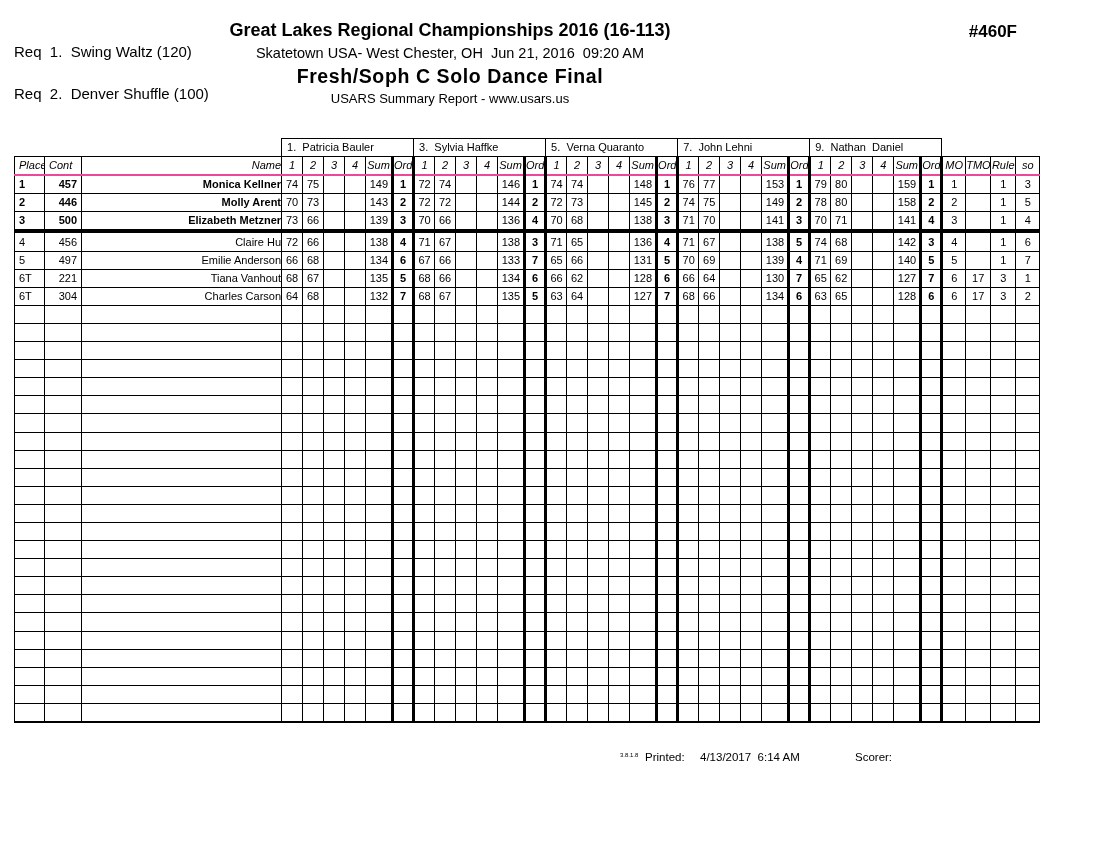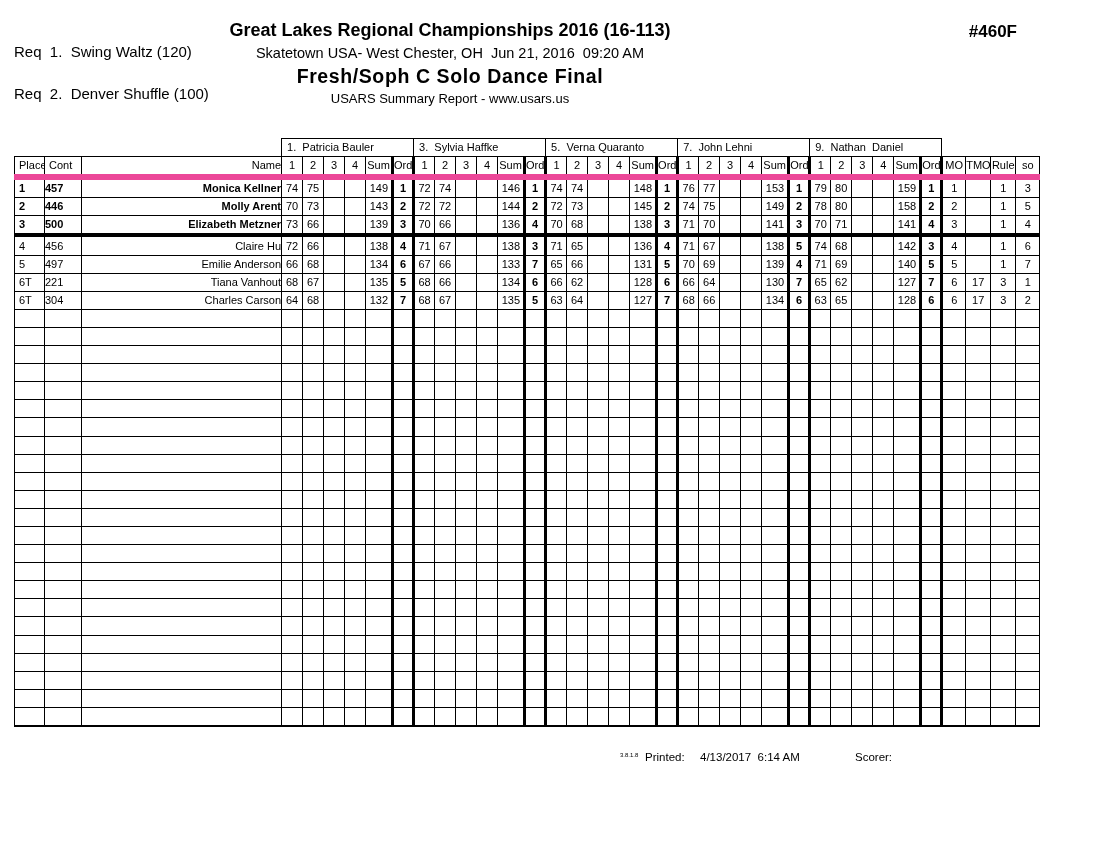--- a/index.html
+++ b/index.html
@@ -18,27 +18,27 @@
   table.results{
     position:absolute;left:14px;top:138px;width:1025px;
     border-collapse:collapse;table-layout:fixed;
   }
   td{
     border:1px solid #000;height:17.1px;line-height:17px;padding:0;
     font-size:11px;overflow:hidden;white-space:pre;vertical-align:middle;
   }
   tr.jrow td.nob{border:none;}
   tr.jrow td.jbox{border:1px solid #000;text-align:left;padding-left:5px;}
-  tr.cols td{border-bottom:6px solid #ec4899;}
+  tr.cols td{border-bottom:2px solid #ec4899;font-style:italic;}
   td.ord{border-left:3px solid #000;border-right:3px solid #000;text-align:center;}
   tbody td.ord{font-weight:bold;}
   tr.cut td{border-bottom:4px solid #000;}
   tbody tr:last-child td{border-bottom:2px solid #000;}
   td.pl{text-align:left;padding-left:4px;}
-  td.ct{padding-right:4px;}
+  td.ct{text-align:right;padding-right:4px;}
   td.nm{text-align:right;padding-left:7px;}
   td.sc{text-align:center;}
   td.sum{text-align:right;padding-right:3px;}
   td.rt{text-align:center;}
   tr.bold td.pl, tr.bold td.ct, tr.bold td.nm{font-weight:bold;}
 
   .footer{position:absolute;left:0;top:751px;width:1100px;height:18px;font-size:11.5px;}
   .footer .ver{position:absolute;left:620px;top:1px;font-size:6px;}
   .footer .plabel{position:absolute;left:645px;top:0;}
   .footer .pvalue{position:absolute;left:700px;top:0;white-space:pre;}

